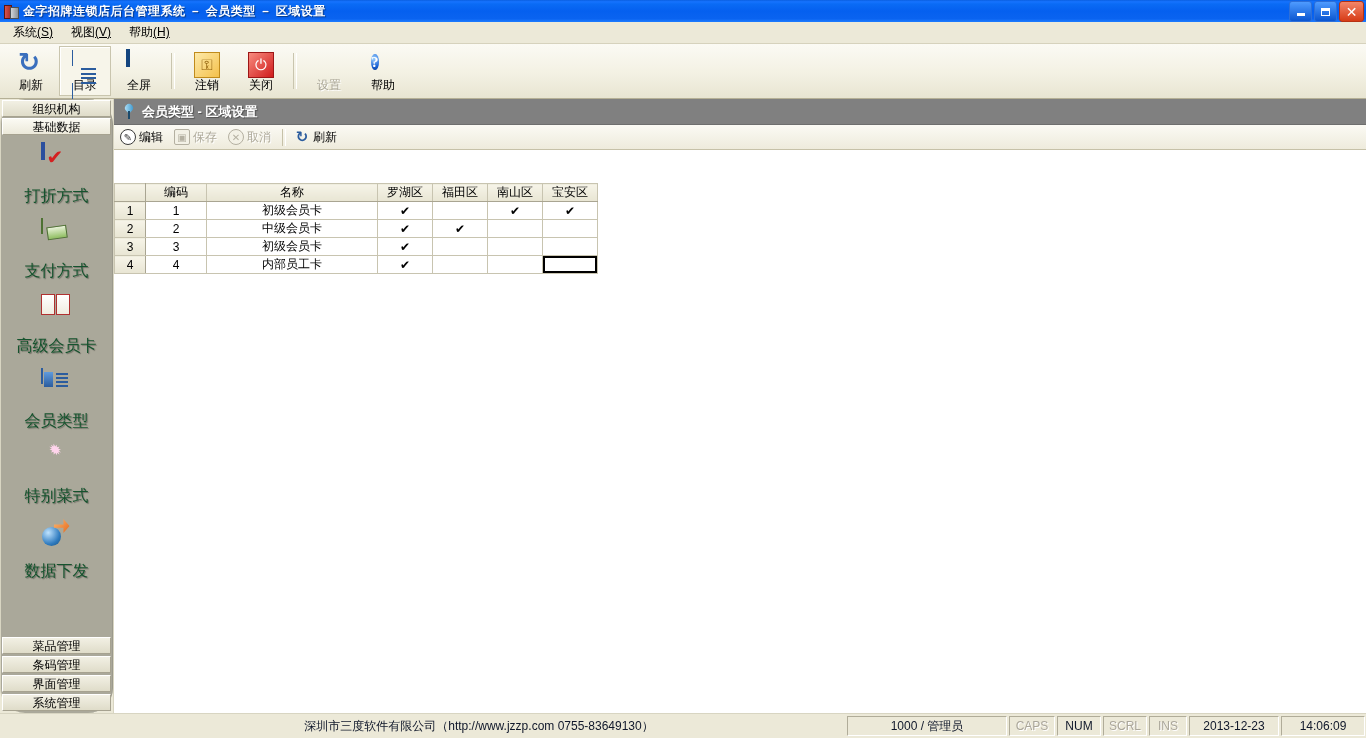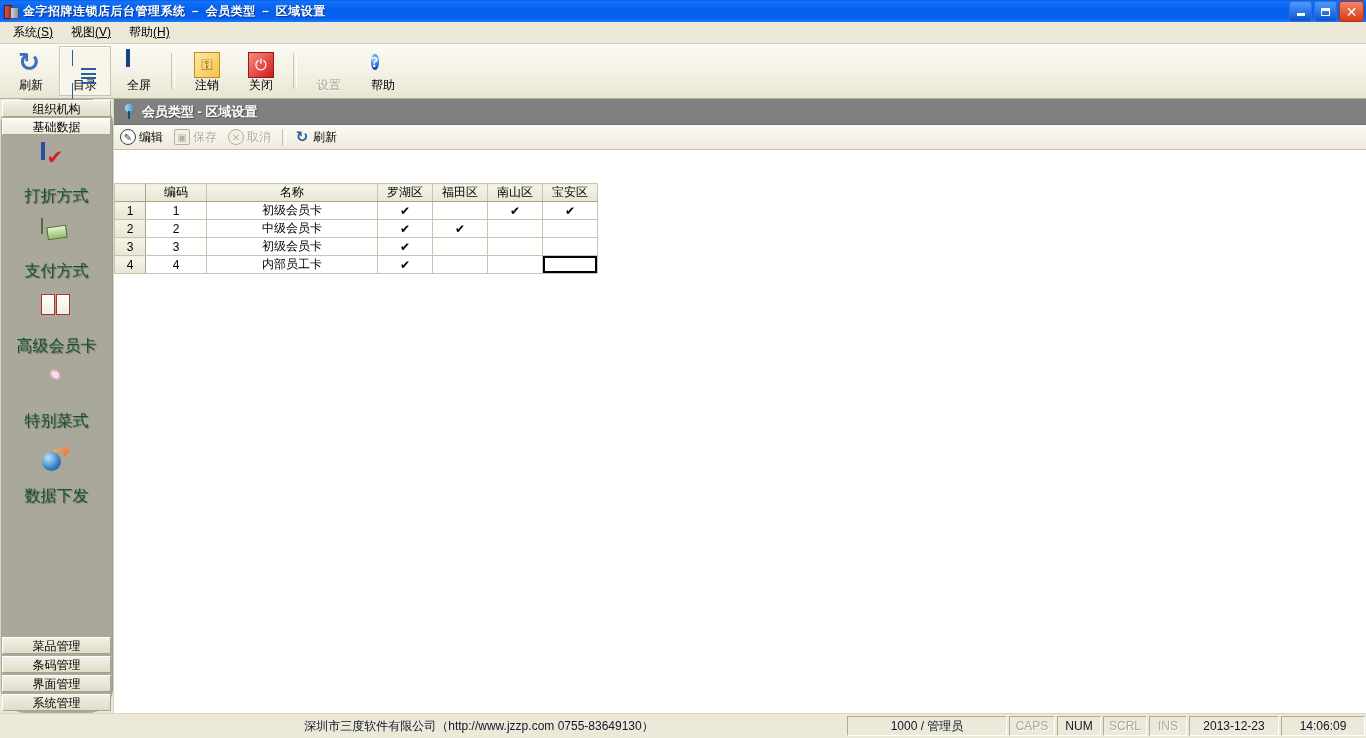--- a/index.html
+++ b/index.html
@@ -457,20 +457,24 @@
           <span class="sb-ico"><span class="si-clip"></span></span>
           <span class="sb-label">打折方式</span>
         </div>
         <div class="sb-item">
           <span class="sb-ico"><span class="si-money"></span></span>
           <span class="sb-label">支付方式</span>
         </div>
         <div class="sb-item">
           <span class="sb-ico"><span class="si-book"></span></span>
           <span class="sb-label">高级会员卡</span>
+        </div>
+        <div class="sb-item">
+          <span class="sb-ico"><span class="si-card"></span></span>
+          <span class="sb-label">会员类型</span>
         </div>
         <div class="sb-item">
           <span class="sb-ico"><span class="si-star"></span></span>
           <span class="sb-label">特别菜式</span>
         </div>
         <div class="sb-item">
           <span class="sb-ico"><span class="si-data"></span></span>
           <span class="sb-label">数据下发</span>
         </div>
       </div>

